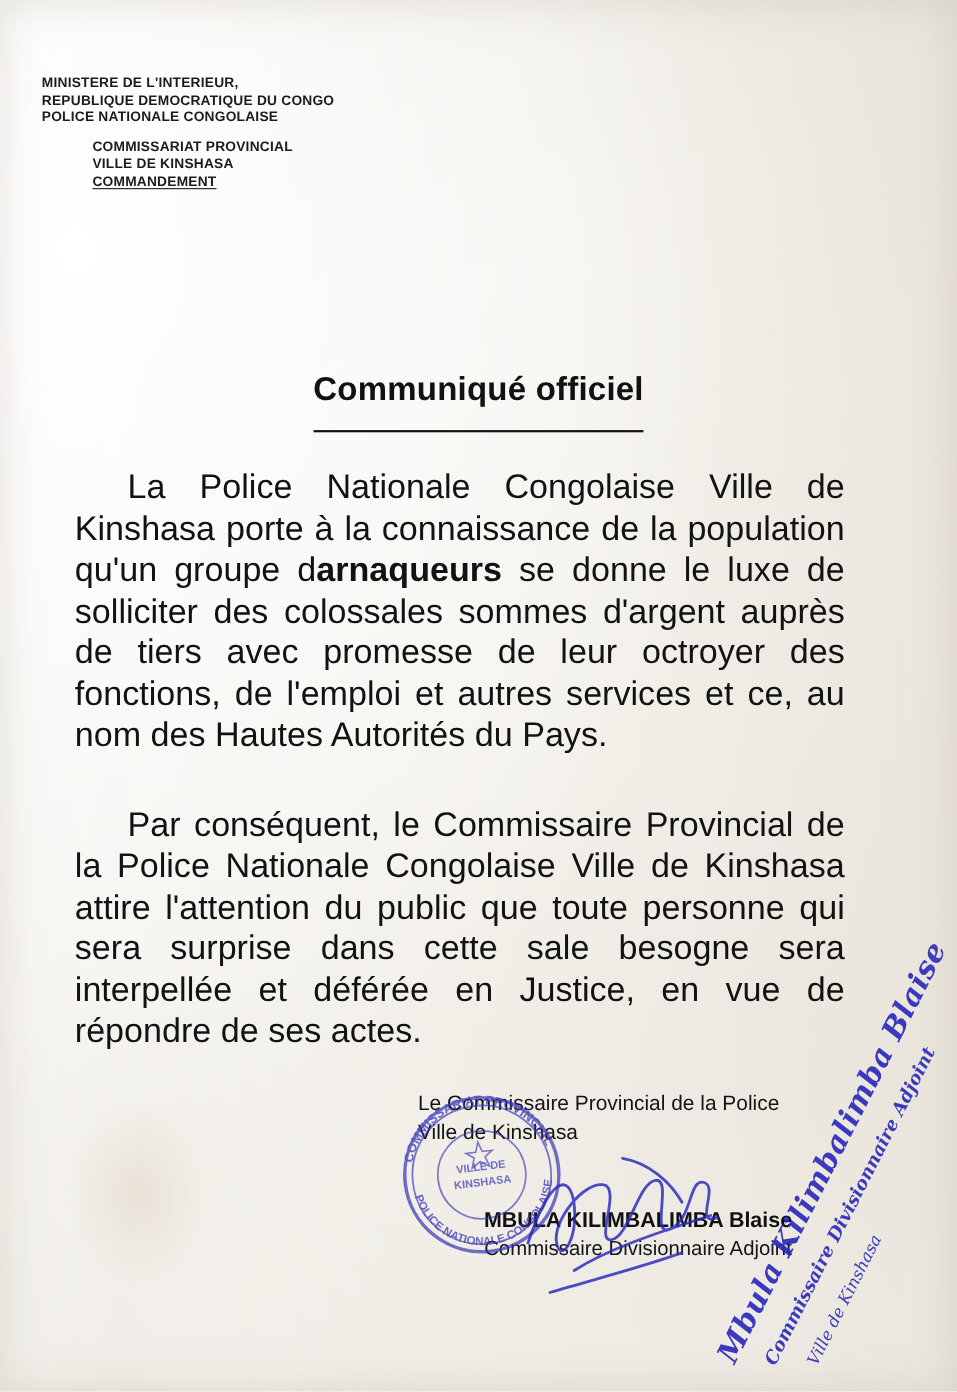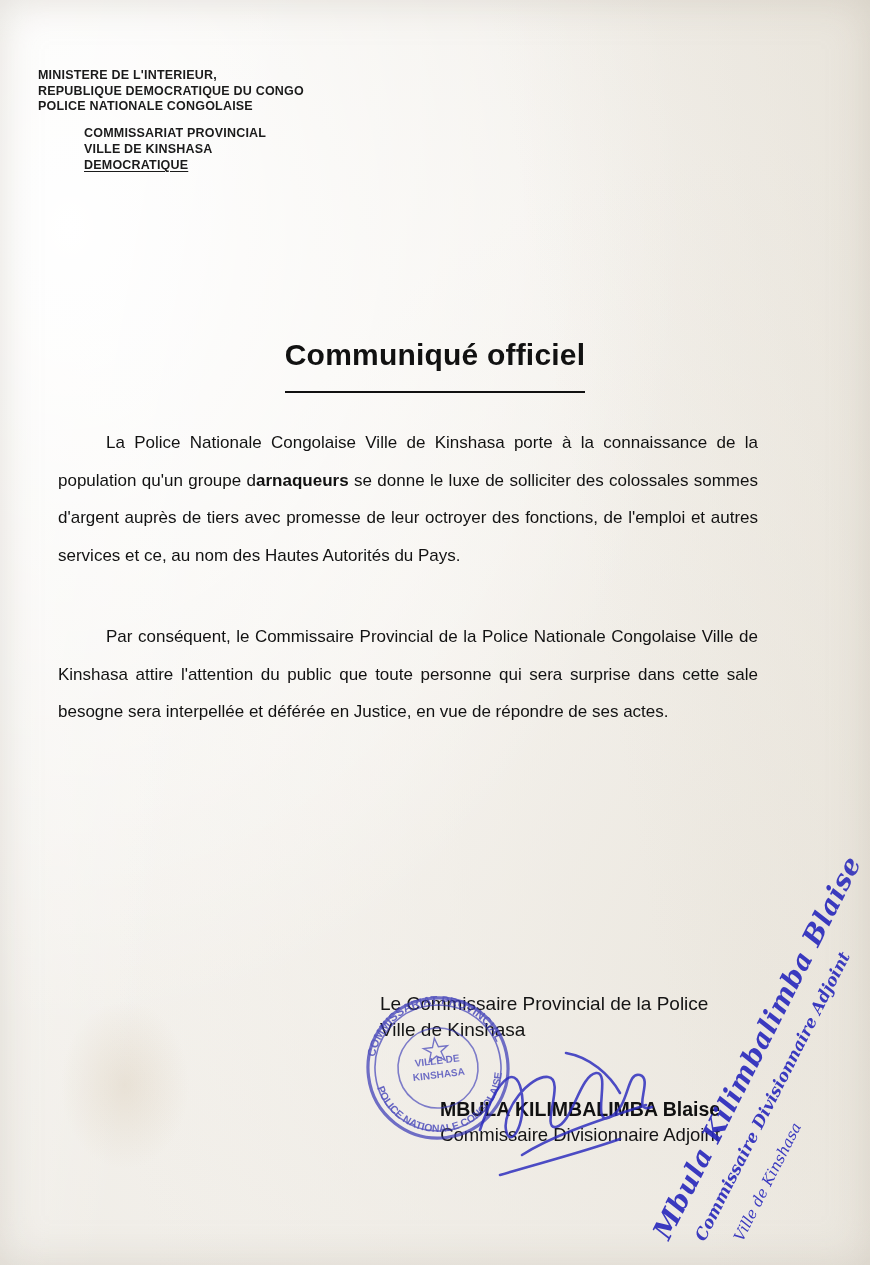--- a/index.html
+++ b/index.html
@@ -96,24 +96,24 @@
     letter-spacing: 0.2px;
   }
   .title span {
     border-bottom: 2.5px solid #111;
     padding-bottom: 20px;
   }
 
   
   .body-text {
     position: absolute;
-    left: 58px;
+    left: 68px;
     top: 424px;
     width: 700px;
-    font-size: 17px;
+    font-size: 31px;
     line-height: 37.5px;
     color: #121212;
     text-align: justify;
     text-justify: inter-word;
   }
   .para {
     margin: 0 0 12px 0;
     text-indent: 48px;
   }
   .para.second {
@@ -244,21 +244,21 @@
 
   <div class="letterhead">
     <div class="line">MINISTERE DE L'INTERIEUR,</div>
     <div class="line">REPUBLIQUE DEMOCRATIQUE DU CONGO</div>
     <div class="line">POLICE NATIONALE CONGOLAISE</div>
 
 
     <div class="under-crest">
       <div class="line">COMMISSARIAT PROVINCIAL</div>
       <div class="line">VILLE DE KINSHASA</div>
-      <div class="line u">DEMOCRATIQUE</div>
+      <div class="line u">COMMANDEMENT</div>
     </div>
   </div>
 
   <div class="title">
     <span>Communiqué officiel</span>
   </div>
 
   <div class="body-text">
     <p class="para"><span>La Police Nationale Congolaise Ville de Kinshasa porte à la connaissance de la population qu'un groupe d</span><b>arnaqueurs</b><span> se donne le luxe de solliciter des colossales sommes d'argent auprès de tiers avec promesse de leur octroyer des fonctions, de l'emploi et autres services et ce, au nom des Hautes Autorités du Pays.</span></p>
     <p class="para second">Par conséquent, le Commissaire Provincial de la Police Nationale Congolaise Ville de Kinshasa attire l'attention du public que toute personne qui sera surprise dans cette sale besogne sera interpellée et déférée en Justice, en vue de répondre de ses actes.</p>

